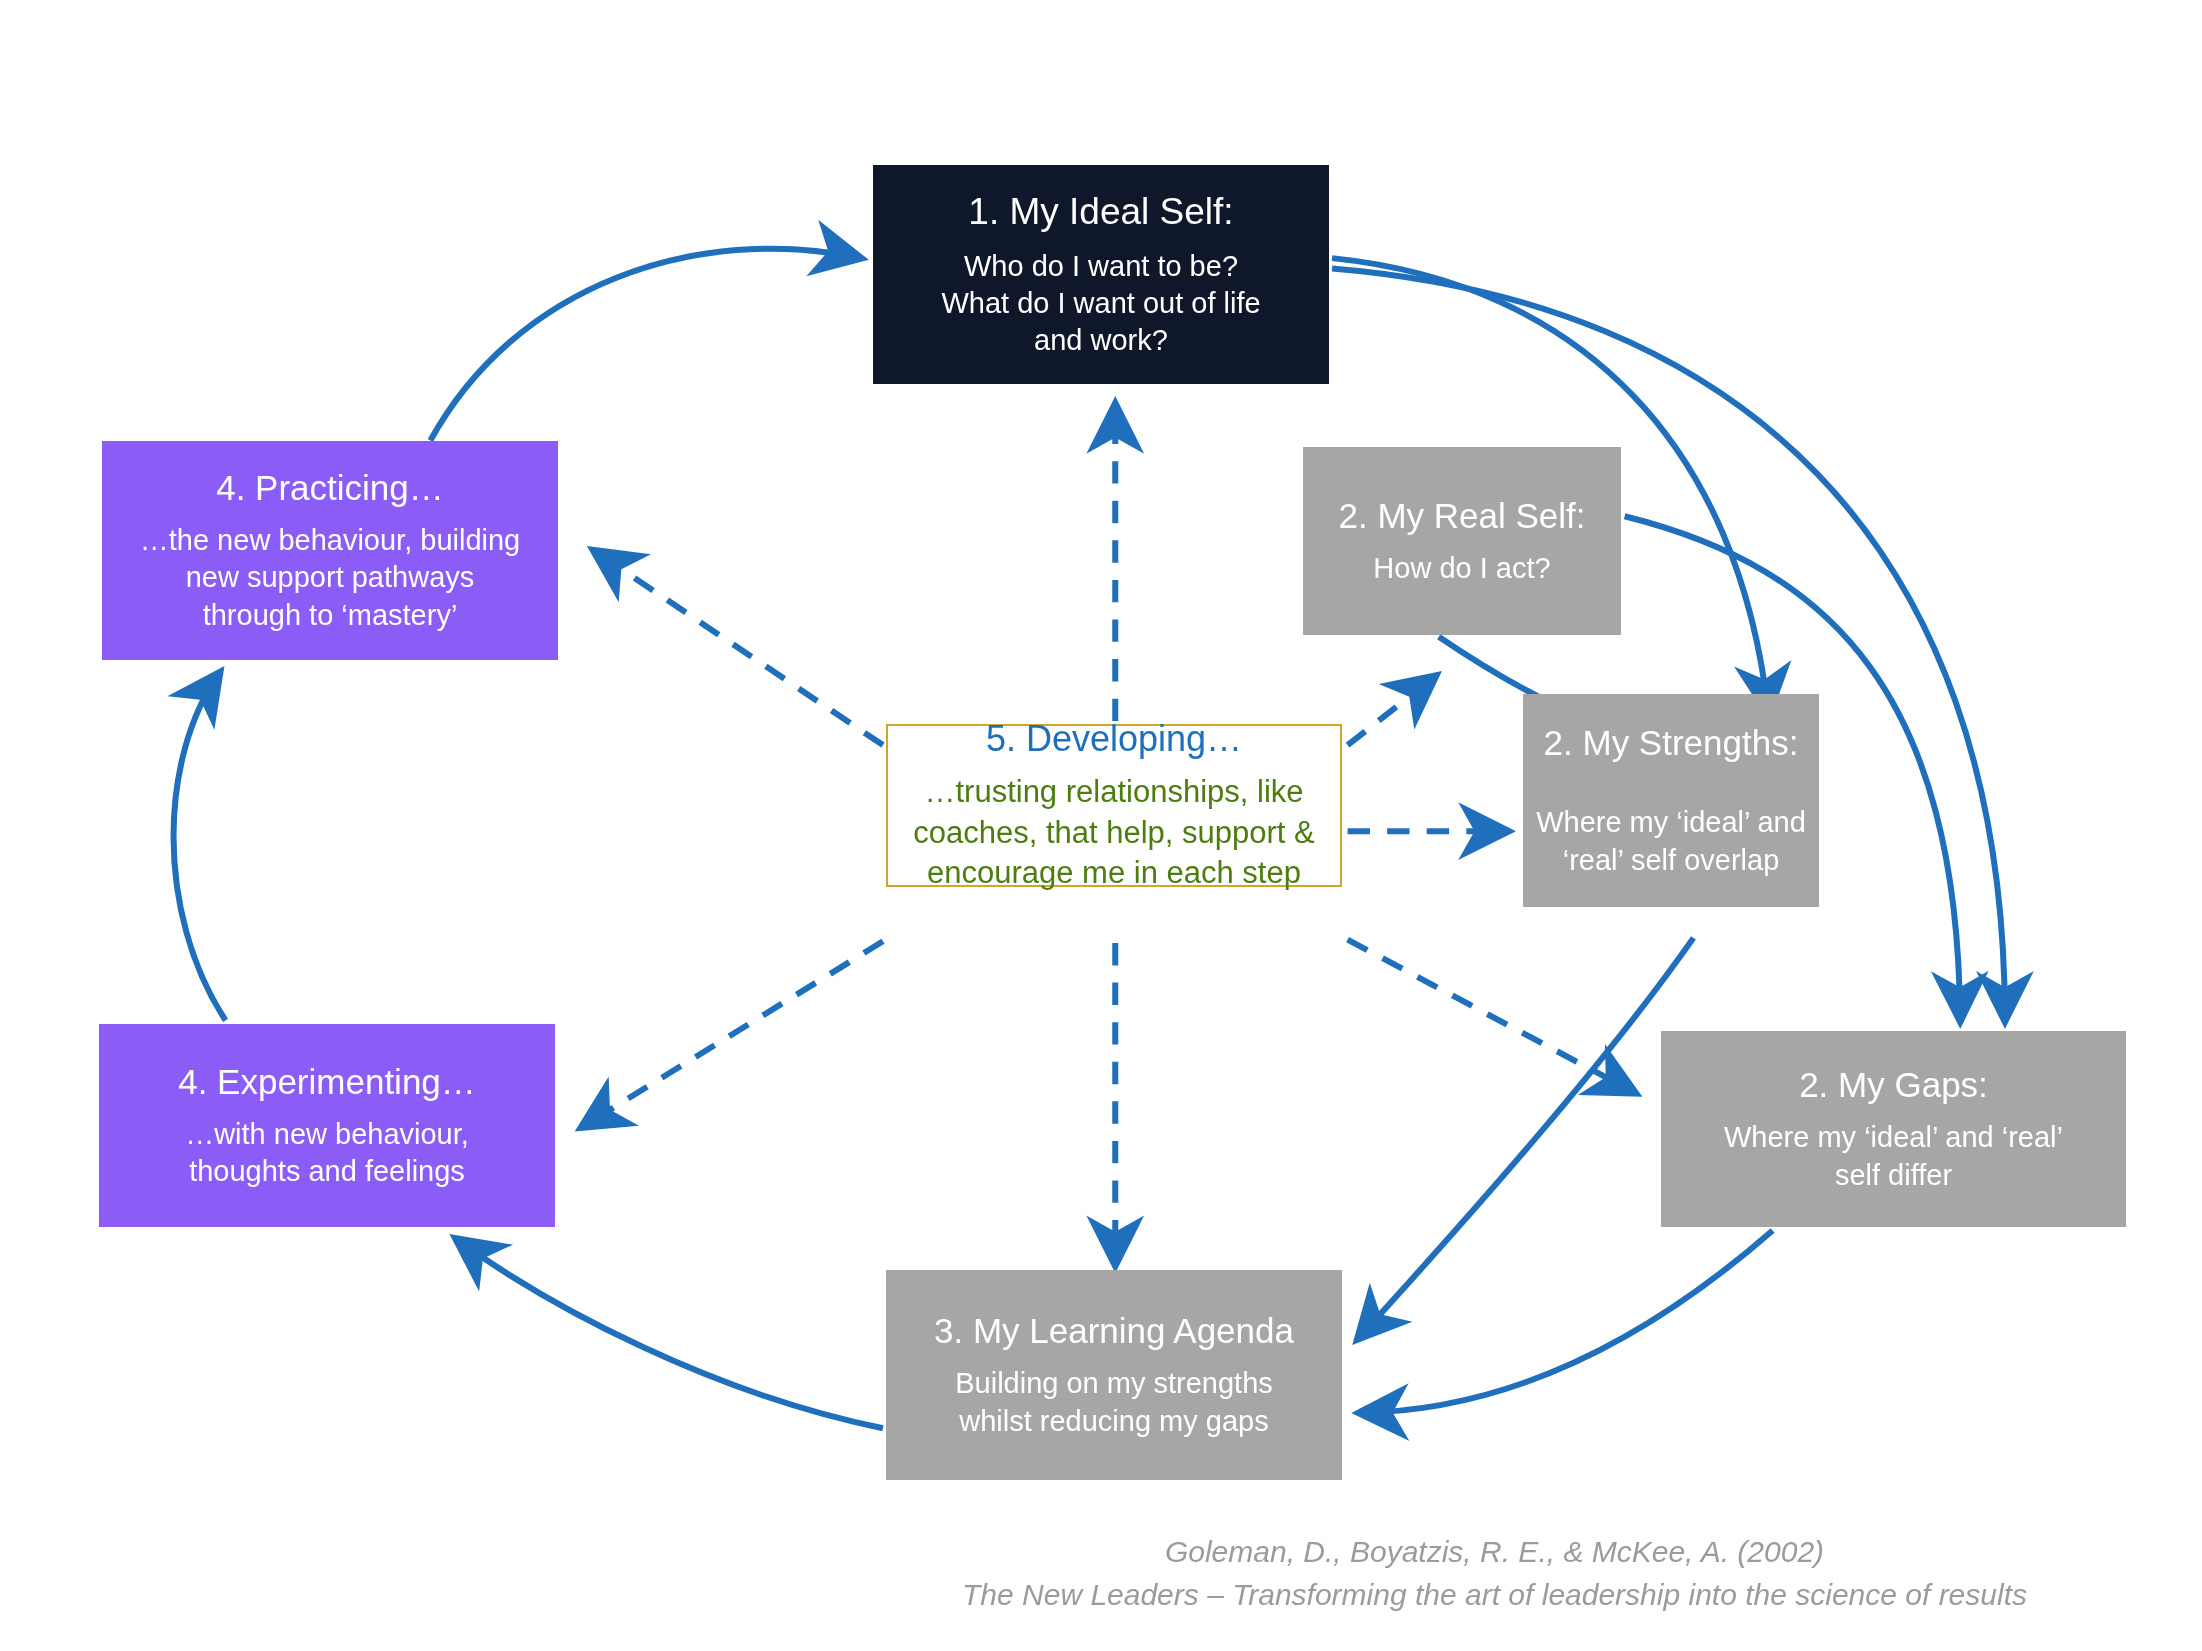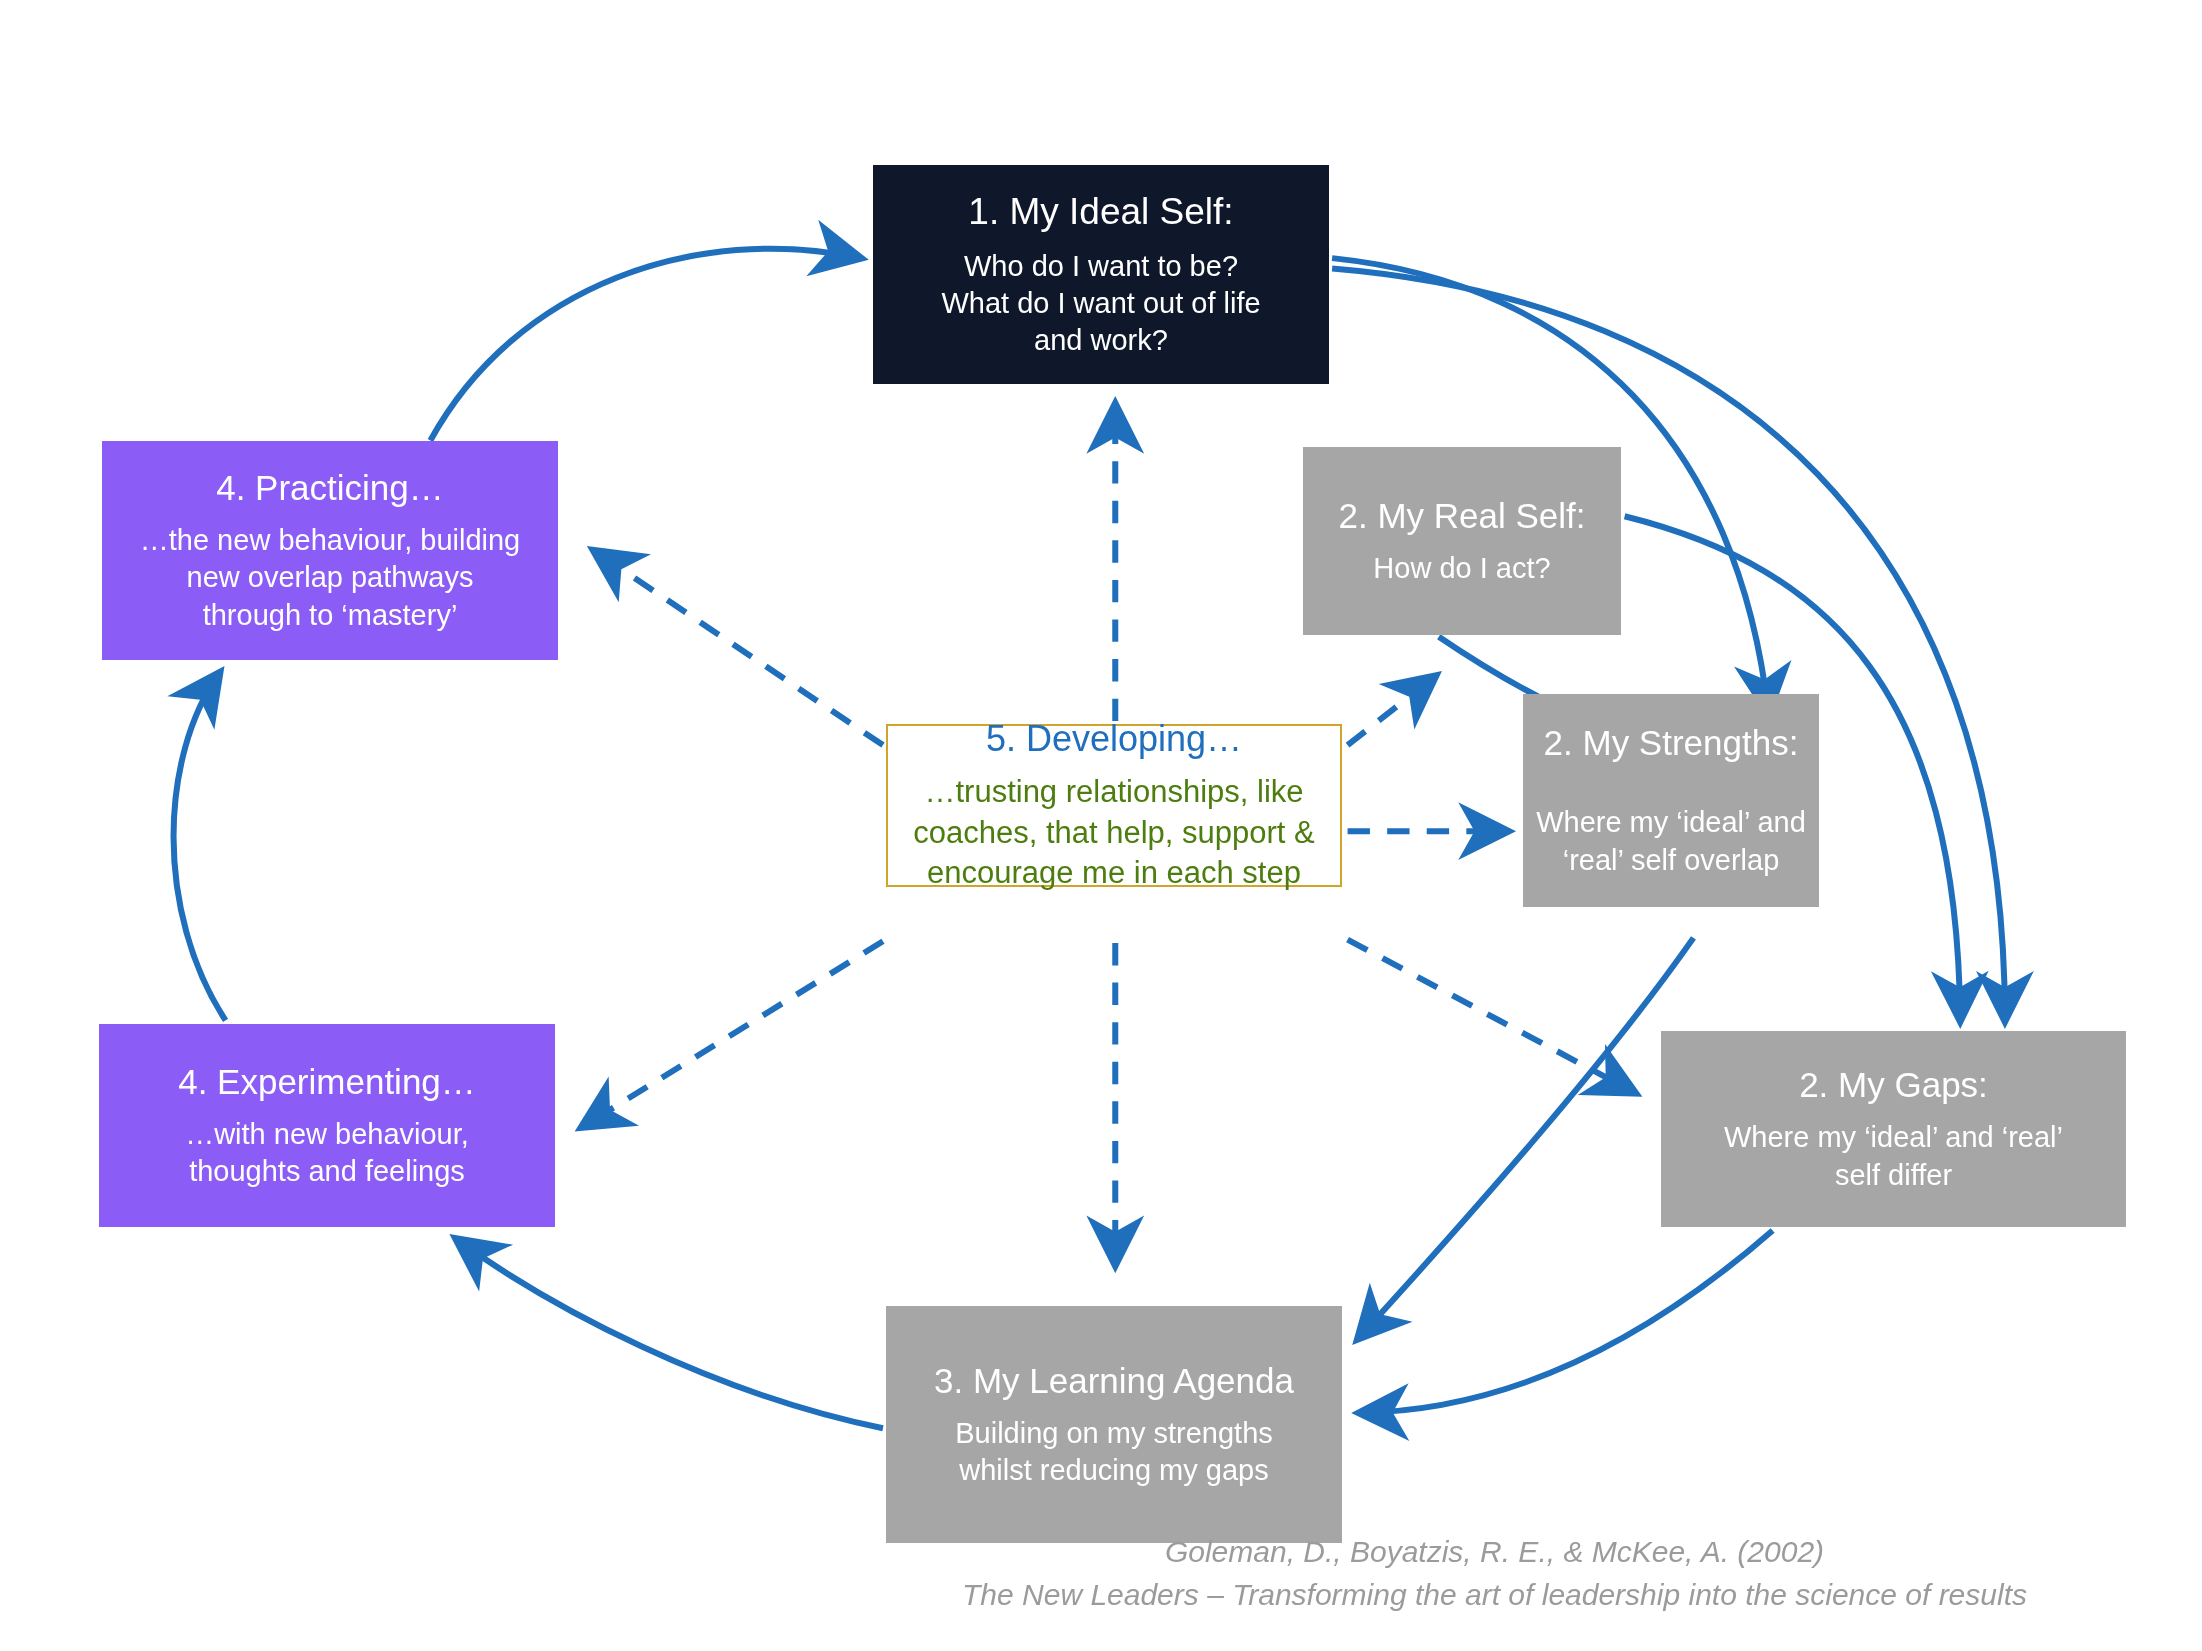--- a/index.html
+++ b/index.html
@@ -52,21 +52,21 @@
   .center-box .body{font-size:31px;color:#4d7c0f;line-height:1.3;}
 
   
   #n-ideal      {left:873px;top:165px;  width:456px;height:219px;}
   #n-practicing {left:102px; top:441px;  width:456px;height:219px;}
   #n-realself   {left:1303px;top:447px;  width:318px;height:188px;}
   #n-strengths  {left:1523px;top:694px;  width:296px;height:213px;gap:27px;}
   #n-center     {left:886px;top:724px;  width:456px;height:163px;}
   #n-experiment {left:99px; top:1024px; width:456px;height:203px;}
   #n-gaps       {left:1661px;top:1031px; width:465px;height:196px;}
-  #n-agenda     {left:886px;top:1306px; width:456px;height:237px;}
+  #n-agenda     {left:886px;top:1270px; width:456px;height:210px;}
 
   #citation{
     position:absolute;
     right:20px;
     top:1531px;
     width:1377px;
     text-align:center;
     color:#9B9B9B;
     font-family:"Liberation Sans", sans-serif;
     font-style:italic;
@@ -132,21 +132,21 @@
       <span class="ln">Who do I want to be?</span>
       <span class="ln">What do I want out of life</span>
       <span class="ln">and work?</span>
     </div>
   </div>
 
   <div class="node gray-dark" id="n-practicing">
     <div class="title">4. Practicing…</div>
     <div class="body">
       <span class="ln">…the new behaviour, building</span>
-      <span class="ln">new overlap pathways</span>
+      <span class="ln">new support pathways</span>
       <span class="ln">through to ‘mastery’</span>
     </div>
   </div>
 
   <div class="node gray-light" id="n-realself">
     <div class="title">2. My Real Self:</div>
     <div class="body">
       <span class="ln">How do I act?</span>
     </div>
   </div>

